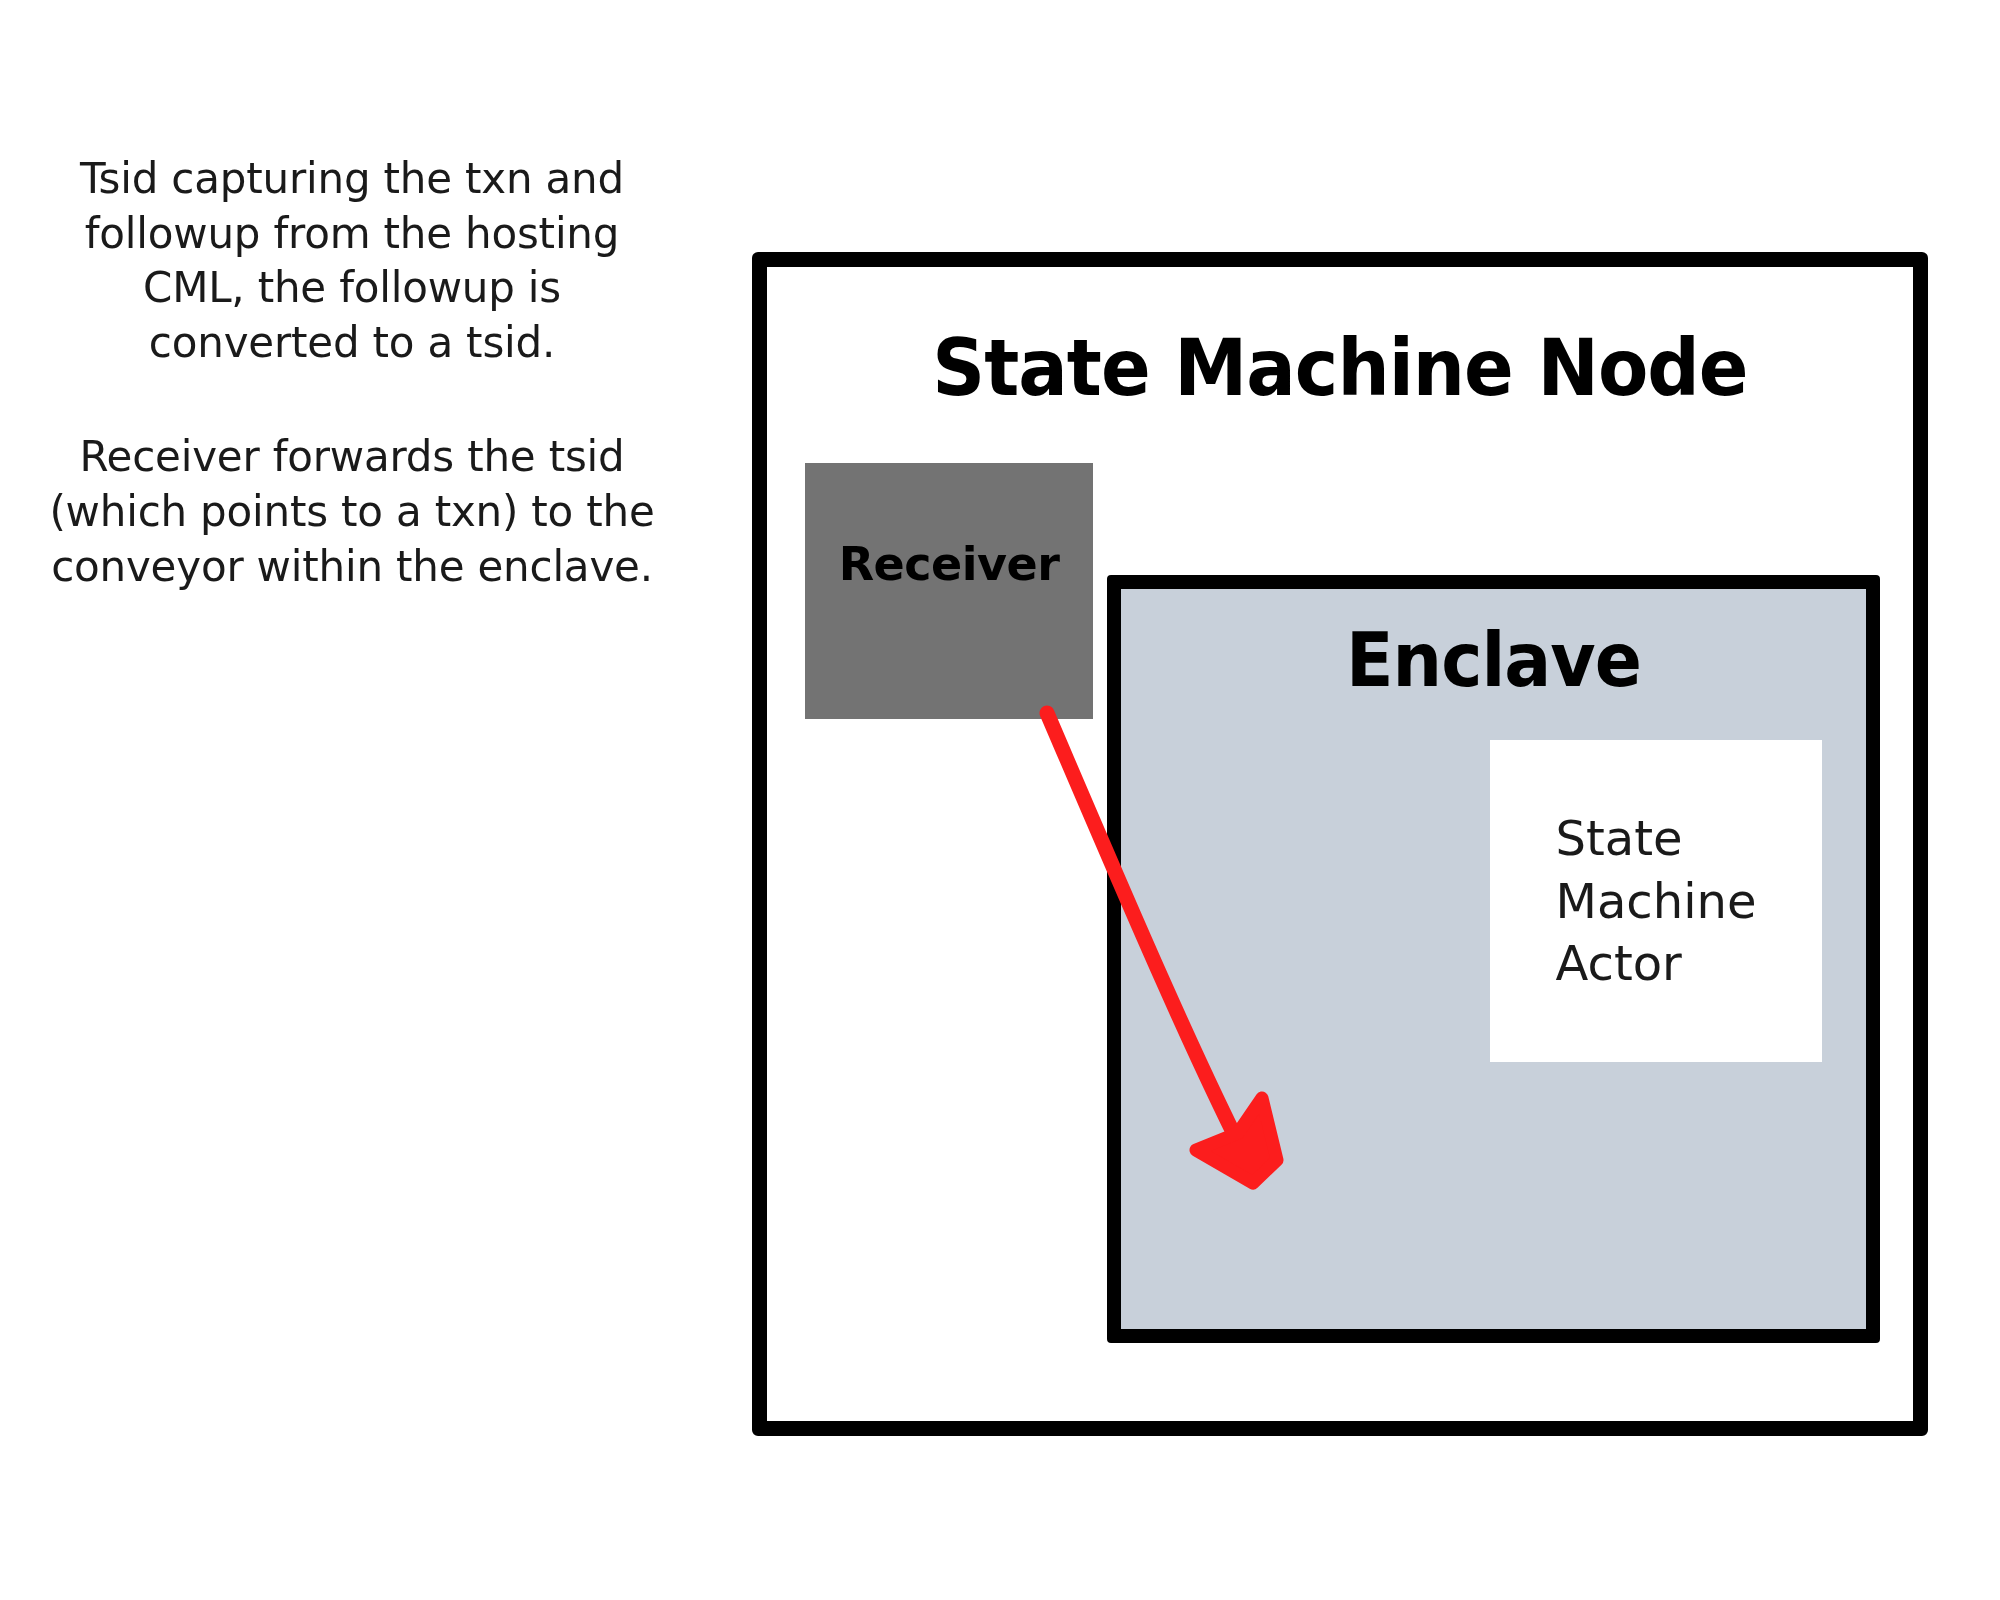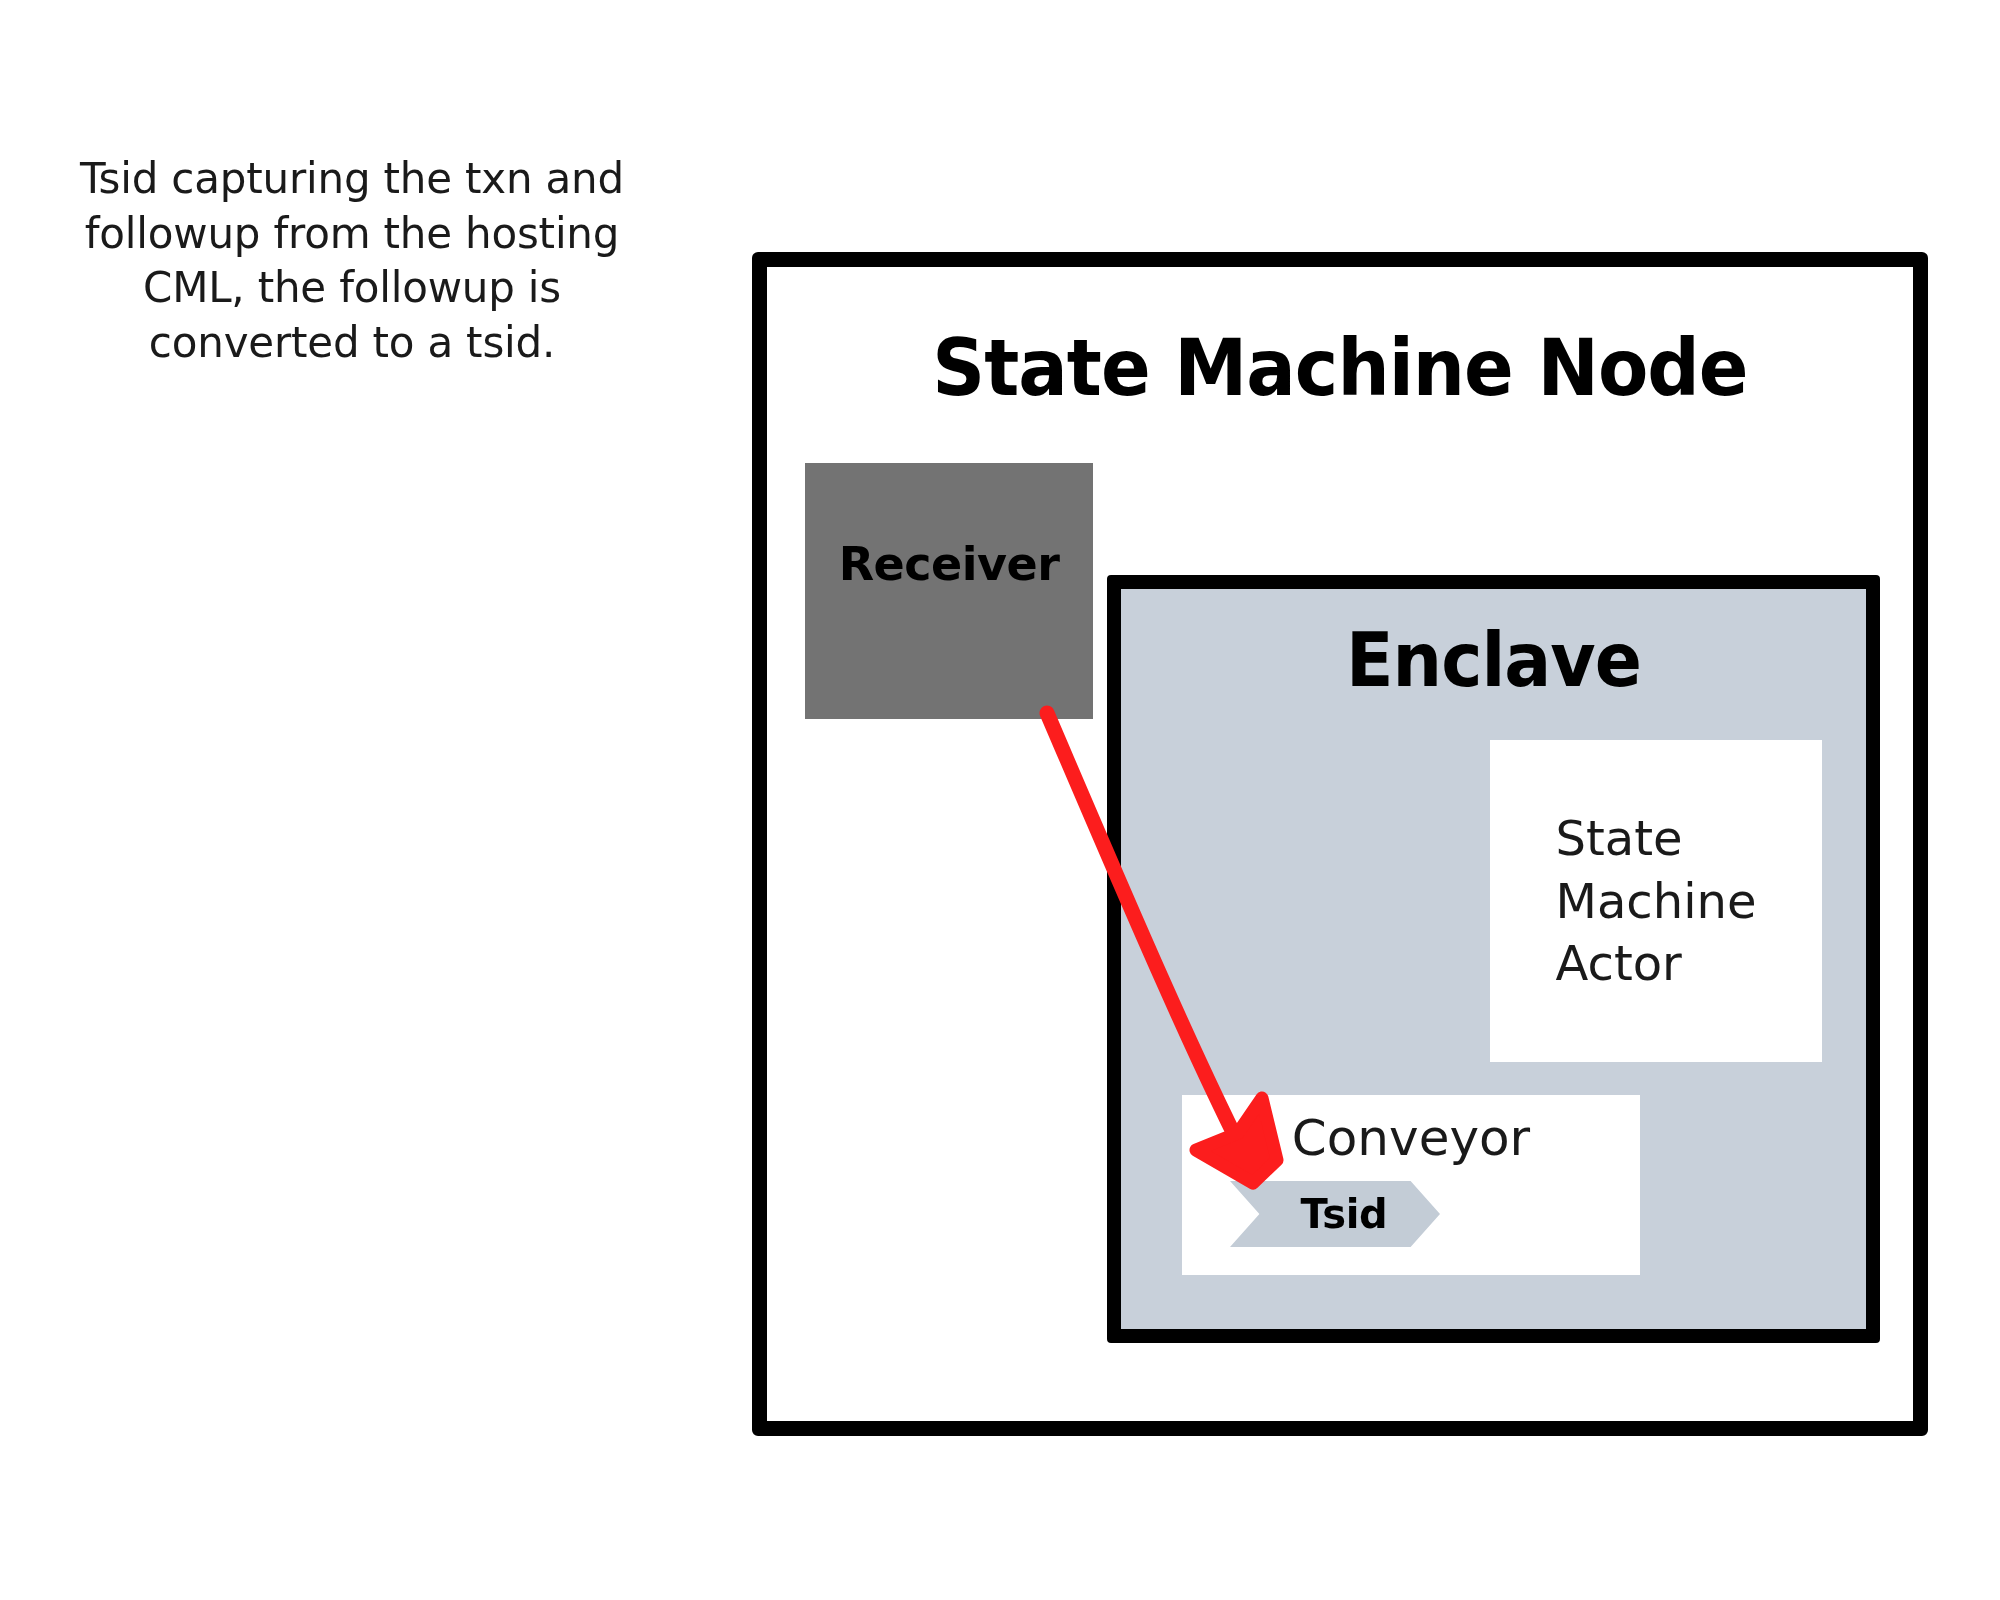--- a/index.html
+++ b/index.html
@@ -189,45 +189,40 @@
   }
 </style>
 </head>
 <body>
 
 <div id="canvas">
 
   <div id="narrative">
     <p class="para">Tsid capturing the txn and followup from the hosting CML, the followup is converted to a tsid.</p>
     <div class="gap"></div>
+    <p class="para">Receiver forwards the tsid (which points to a txn) to the conveyor within the enclave.</p>
   </div>
 
   <div id="node-box">
 
     <div id="node-title">State Machine Node</div>
 
     <div id="receiver-box">
       <div id="receiver-label">Receiver</div>
     </div>
 
     <div id="enclave-box">
       <div id="enclave-title">Enclave</div>
 
       <div id="sma-box">
         <div id="sma-label">State
 Machine
 Actor</div>
       </div>
 
-      <div id="conveyor-box">
-        <div id="conveyor-label">Conveyor</div>
-        <div id="tsid-chevron">
-          <span id="tsid-label">Tsid</span>
-        </div>
-      </div>
     </div>
   </div>
 
   <svg id="arrow-layer" viewBox="0 0 2000 1600" width="2000" height="1600">
     <path d="M 1047 713 C 1110 860, 1190 1050, 1253 1172" fill="none" stroke="#fc1d1d" stroke-width="15" stroke-linecap="round"></path>
     <path d="M 1253 1183 L 1196 1150 L 1238 1133 L 1262 1098 L 1277 1160 Z" fill="#fc1d1d" stroke="#fc1d1d" stroke-width="13" stroke-linejoin="round"></path>
   </svg>
 
 </div>
 

